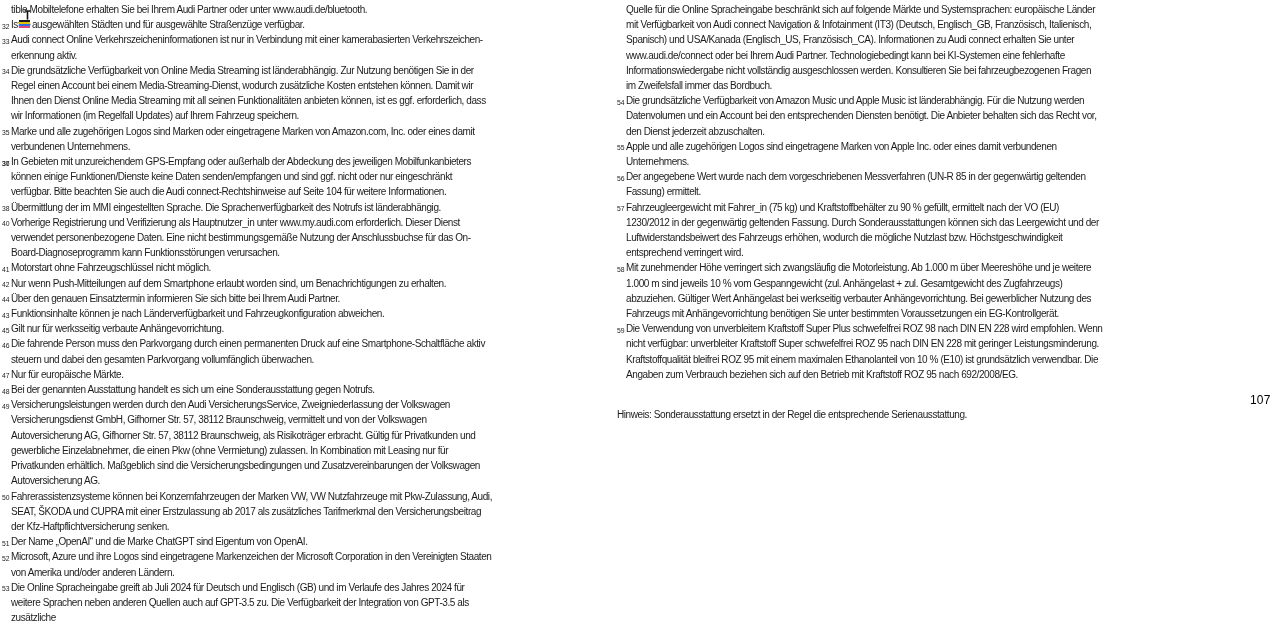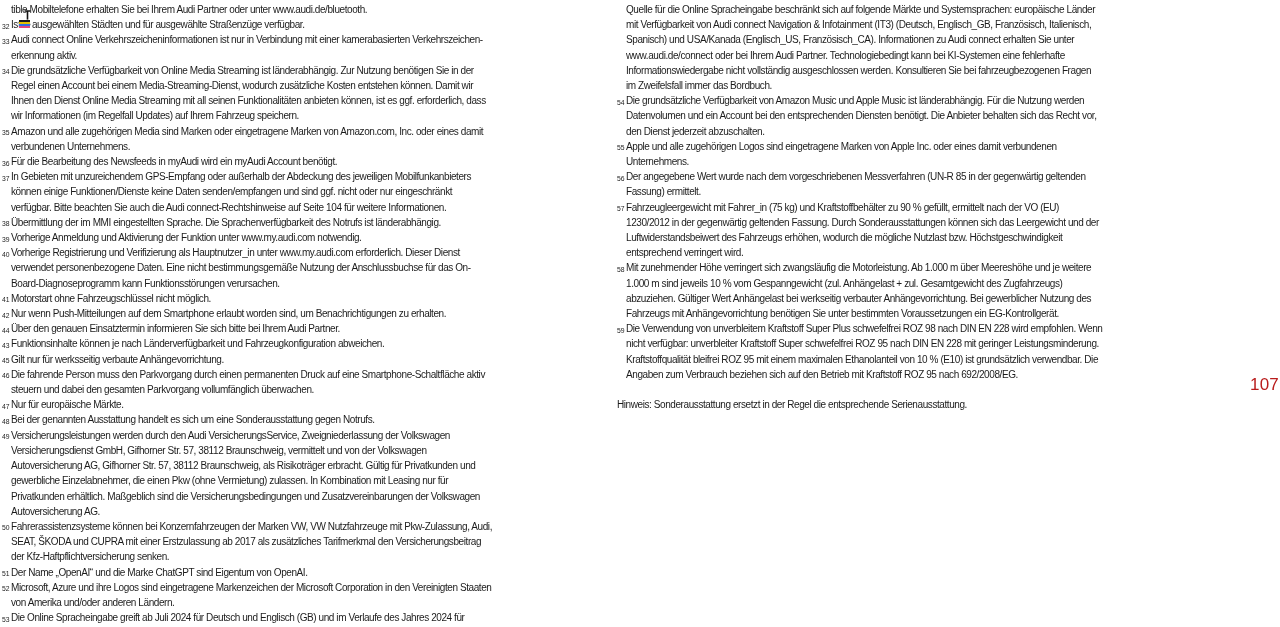--- a/index.html
+++ b/index.html
@@ -21,52 +21,51 @@
   }
   #left-col  { left: 2px;  width: 492px; }
   #right-col { left: 617px; width: 486px; }
   .fn { position: relative; padding-left: 9px; }
   .fn-num {
     position: absolute;
     left: 0; top: 1.5px;
     font-size: 6.8px;
     letter-spacing: 0;
   }
-  .note-line { margin-top: 15px; }
+  .note-line { margin-top: 25px; }
   .page-num {
     position: absolute;
-    left: 1250px; top: 375px;
-    font-size: 17px;
+    left: 1250px; top: 393px;
+    font-size: 12px;
     letter-spacing: 0.2px;
-    color: #b91c1c;
+    color: #000000;
   }
   
   .cursor-wrap { position: absolute; left: 19px; top: 10px; width: 16px; height: 20px; pointer-events: none; }
   .cursor-wrap svg { position: absolute; left: 4px; top: 0; }
   .cursor-badge {
     position: absolute; left: 0; top: 10px;
     width: 11px; height: 8px;
     display: flex; flex-direction: column;
     box-shadow: 0 0 0 0.5px rgba(255,255,255,0.8);
   }
   .cursor-badge div { flex: 1; }
 </style>
 </head>
 <body>
 
 <div class="col" id="left-col">
     <div class="fn"><span class="fn-num"></span><span class="fn-text">tible Mobiltelefone erhalten Sie bei Ihrem Audi Partner oder unter www.audi.de/bluetooth.</span></div>
     <div class="fn"><span class="fn-num">32</span><span class="fn-text">Ist in ausgewählten Städten und für ausgewählte Straßenzüge verfügbar.</span></div>
     <div class="fn"><span class="fn-num">33</span><span class="fn-text">Audi connect Online Verkehrszeicheninformationen ist nur in Verbindung mit einer kamerabasierten Verkehrszeichen­erkennung aktiv.</span></div>
     <div class="fn"><span class="fn-num">34</span><span class="fn-text">Die grundsätzliche Verfügbarkeit von Online Media Streaming ist länderabhängig. Zur Nutzung benötigen Sie in der Regel einen Account bei einem Media-Streaming-Dienst, wodurch zusätzliche Kosten entstehen können. Damit wir Ihnen den Dienst Online Media Streaming mit all seinen Funktionalitäten anbieten können, ist es ggf. erforderlich, dass wir Informationen (im Regelfall Updates) auf Ihrem Fahrzeug speichern.</span></div>
-    <div class="fn"><span class="fn-num">35</span><span class="fn-text">Amazon und alle zugehörigen Media sind Marken oder eingetragene Marken von Amazon.com, Inc. oder eines damit verbundenen Unternehmens.</span></div>
-    <div class="fn"><span class="fn-num">36</span><span class="fn-text">Für die Bearbeitung des Newsfeeds in myAudi wird ein myAudi Account benötigt.</span></div>
+    <div class="fn"><span class="fn-num">35</span><span class="fn-text">Marke und alle zugehörigen Logos sind Marken oder eingetragene Marken von Amazon.com, Inc. oder eines damit verbundenen Unternehmens.</span></div>
+    <div class="fn"><span class="fn-num">36</span></div>
     <div class="fn"><span class="fn-num">37</span><span class="fn-text">In Gebieten mit unzureichendem GPS-Empfang oder außerhalb der Abdeckung des jeweiligen Mobilfunkanbieters können einige Funktionen/Dienste keine Daten senden/empfangen und sind ggf. nicht oder nur eingeschränkt verfügbar. Bitte beachten Sie auch die Audi connect-Rechtshinweise auf Seite 104 für weitere Informationen.</span></div>
     <div class="fn"><span class="fn-num">38</span><span class="fn-text">Übermittlung der im MMI eingestellten Sprache. Die Sprachenverfügbarkeit des Notrufs ist länderabhängig.</span></div>
-    <div class="fn"><span class="fn-num">39</span><span class="fn-text">Vorherige Anmeldung und Aktivierung der Funktion unter www.my.audi.com notwendig.</span></div>
     <div class="fn"><span class="fn-num">40</span><span class="fn-text">Vorherige Registrierung und Verifizierung als Hauptnutzer_in unter www.my.audi.com erforderlich. Dieser Dienst verwendet personenbezogene Daten. Eine nicht bestimmungsgemäße Nutzung der Anschlussbuchse für das On-Board-Diagnoseprogramm kann Funktionsstörungen verursachen.</span></div>
     <div class="fn"><span class="fn-num">41</span><span class="fn-text">Motorstart ohne Fahrzeugschlüssel nicht möglich.</span></div>
     <div class="fn"><span class="fn-num">42</span><span class="fn-text">Nur wenn Push-Mitteilungen auf dem Smartphone erlaubt worden sind, um Benachrichtigungen zu erhalten.</span></div>
     <div class="fn"><span class="fn-num">44</span><span class="fn-text">Über den genauen Einsatztermin informieren Sie sich bitte bei Ihrem Audi Partner.</span></div>
     <div class="fn"><span class="fn-num">43</span><span class="fn-text">Funktionsinhalte können je nach Länderverfügbarkeit und Fahrzeugkonfiguration abweichen.</span></div>
     <div class="fn"><span class="fn-num">45</span><span class="fn-text">Gilt nur für werksseitig verbaute Anhängevorrichtung.</span></div>
     <div class="fn"><span class="fn-num">46</span><span class="fn-text">Die fahrende Person muss den Parkvorgang durch einen permanenten Druck auf eine Smartphone-Schaltfläche aktiv steuern und dabei den gesamten Parkvorgang vollumfänglich überwachen.</span></div>
     <div class="fn"><span class="fn-num">47</span><span class="fn-text">Nur für europäische Märkte.</span></div>
     <div class="fn"><span class="fn-num">48</span><span class="fn-text">Bei der genannten Ausstattung handelt es sich um eine Sonderausstattung gegen Notrufs.</span></div>
     <div class="fn"><span class="fn-num">49</span><span class="fn-text">Versicherungsleistungen werden durch den Audi VersicherungsService, Zweigniederlassung der Volkswagen Versicherungsdienst GmbH, Gifhorner Str. 57, 38112 Braunschweig, vermittelt und von der Volkswagen Autoversicherung AG, Gifhorner Str. 57, 38112 Braunschweig, als Risikoträger erbracht. Gültig für Privatkunden und gewerbliche Einzelabnehmer, die einen Pkw (ohne Vermietung) zulassen. In Kombination mit Leasing nur für Privatkunden erhältlich. Maßgeblich sind die Versicherungsbedingungen und Zusatzvereinbarungen der Volkswagen Autoversicherung AG.</span></div>

